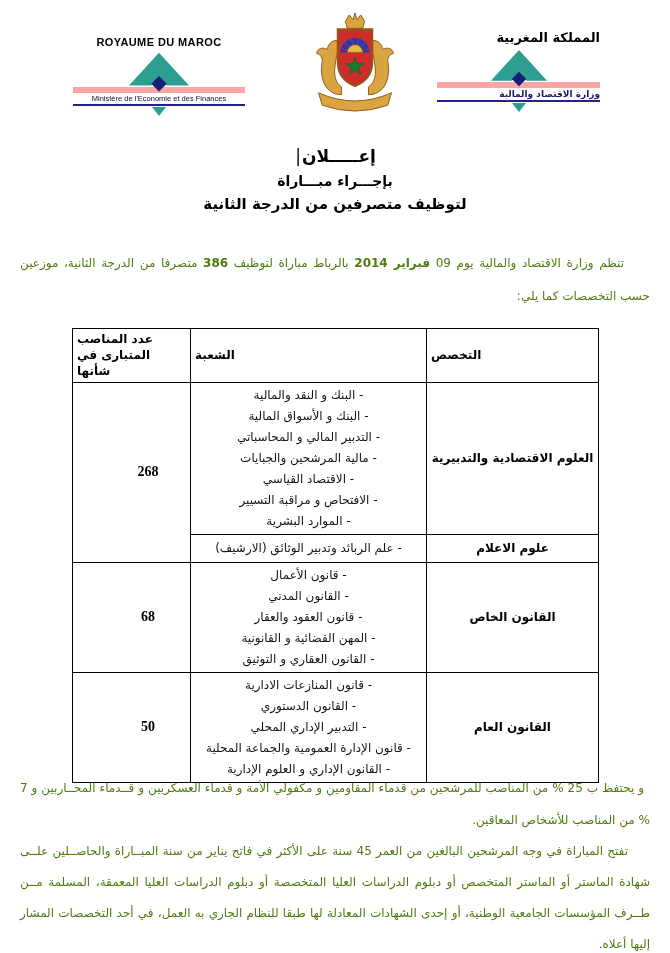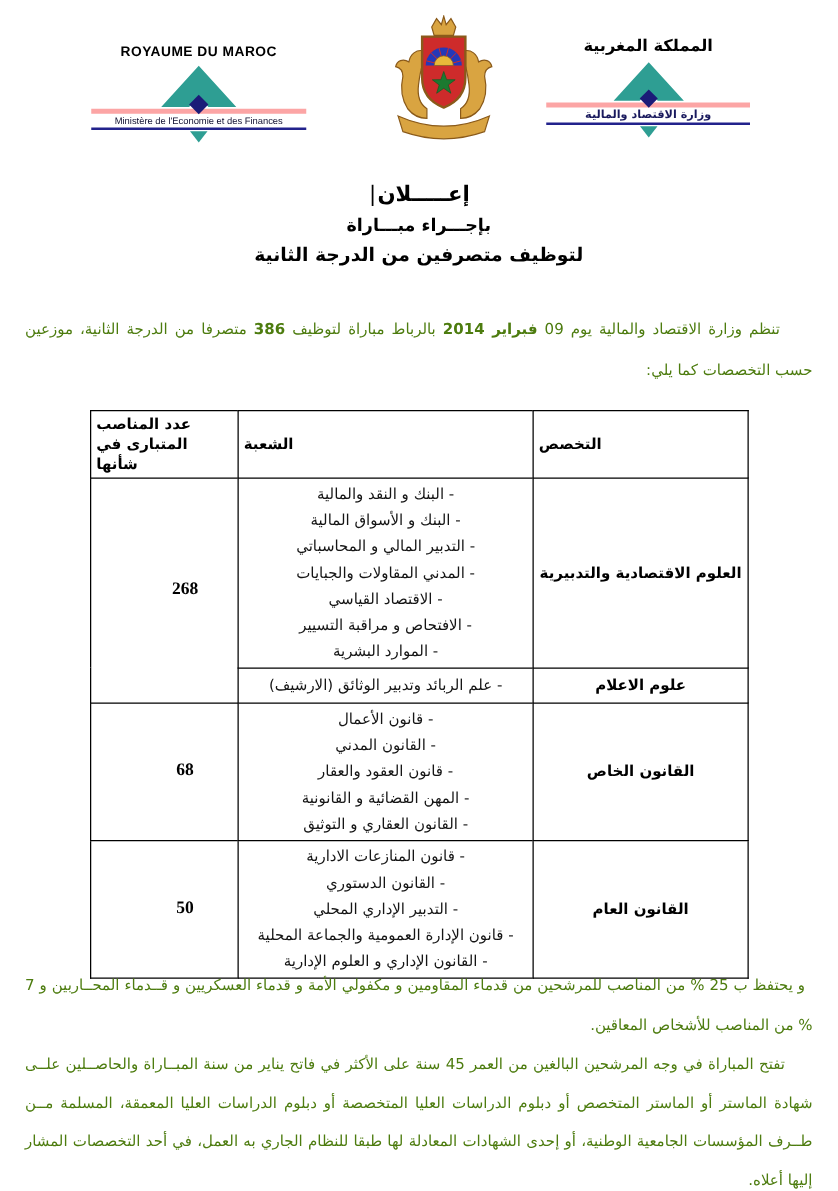--- a/index.html
+++ b/index.html
@@ -1,26 +1,26 @@
 <!DOCTYPE html>
 <html lang="ar"><head>
 <meta charset="utf-8">
 <style>
   html,body{margin:0;padding:0;background:#fff;}
   .page{position:relative;width:670px;height:953px;background:#fff;overflow:hidden;
         font-family:"DejaVu Sans",sans-serif;color:#111;}
 
   
   .logo-left{position:absolute;left:73px;top:36px;width:172px;text-align:center;}
-  .logo-right{position:absolute;left:437px;top:30px;width:163px;text-align:center;direction:rtl;}
+  .logo-right{position:absolute;left:437px;top:30px;width:163px;direction:rtl;}
   .country-fr{font-family:"Liberation Sans",sans-serif;font-weight:bold;font-size:11px;
               letter-spacing:.4px;color:#000;}
   .country-ar{font-weight:bold;font-size:13px;color:#000;}
   .mef-diamond{display:block;margin:3px auto 0;}
-  .ministry-band{border-top:4px solid #fca5a5;border-bottom:2px solid #22228C;
+  .ministry-band{border-top:6px solid #fca5a5;border-bottom:2px solid #22228C;
                  padding:1px 0;margin-top:-6px;}
   .ministry-fr{font-family:"Liberation Sans",sans-serif;font-size:7.5px;color:#101030;}
   .ministry-ar{font-size:9px;font-weight:bold;color:#1A1A5E;}
   .down-tri{width:0;height:0;border-left:7px solid transparent;border-right:7px solid transparent;
             border-top:9px solid #2E9E93;margin:1px auto 0;}
   .coa{position:absolute;left:306px;top:12px;}
 
   
   .title-block{position:absolute;top:146px;left:0;width:670px;text-align:center;direction:rtl;
                font-weight:bold;color:#000;}
@@ -122,21 +122,21 @@
       </tr>
     </thead>
     <tbody>
       <tr class="r1">
         <td class="spec">العلوم الاقتصادية والتدبيرية</td>
         <td class="branches">
             <div>
               <div class="branch-line">- البنك و النقد والمالية</div>
               <div class="branch-line">- البنك و الأسواق المالية</div>
               <div class="branch-line">- التدبير المالي و المحاسباتي</div>
-              <div class="branch-line">- المدني المقاولات والجبايات</div>
+              <div class="branch-line">- مالية المرشحين والجبايات</div>
               <div class="branch-line">- الاقتصاد القياسي</div>
               <div class="branch-line">- الافتحاص و مراقبة التسيير</div>
               <div class="branch-line">- الموارد البشرية</div>
             </div>
           </td>
         <td class="pos" rowspan="2">268</td>
       </tr>
       <tr class="r2">
         <td class="spec">علوم الاعلام</td>
         <td class="branches">

